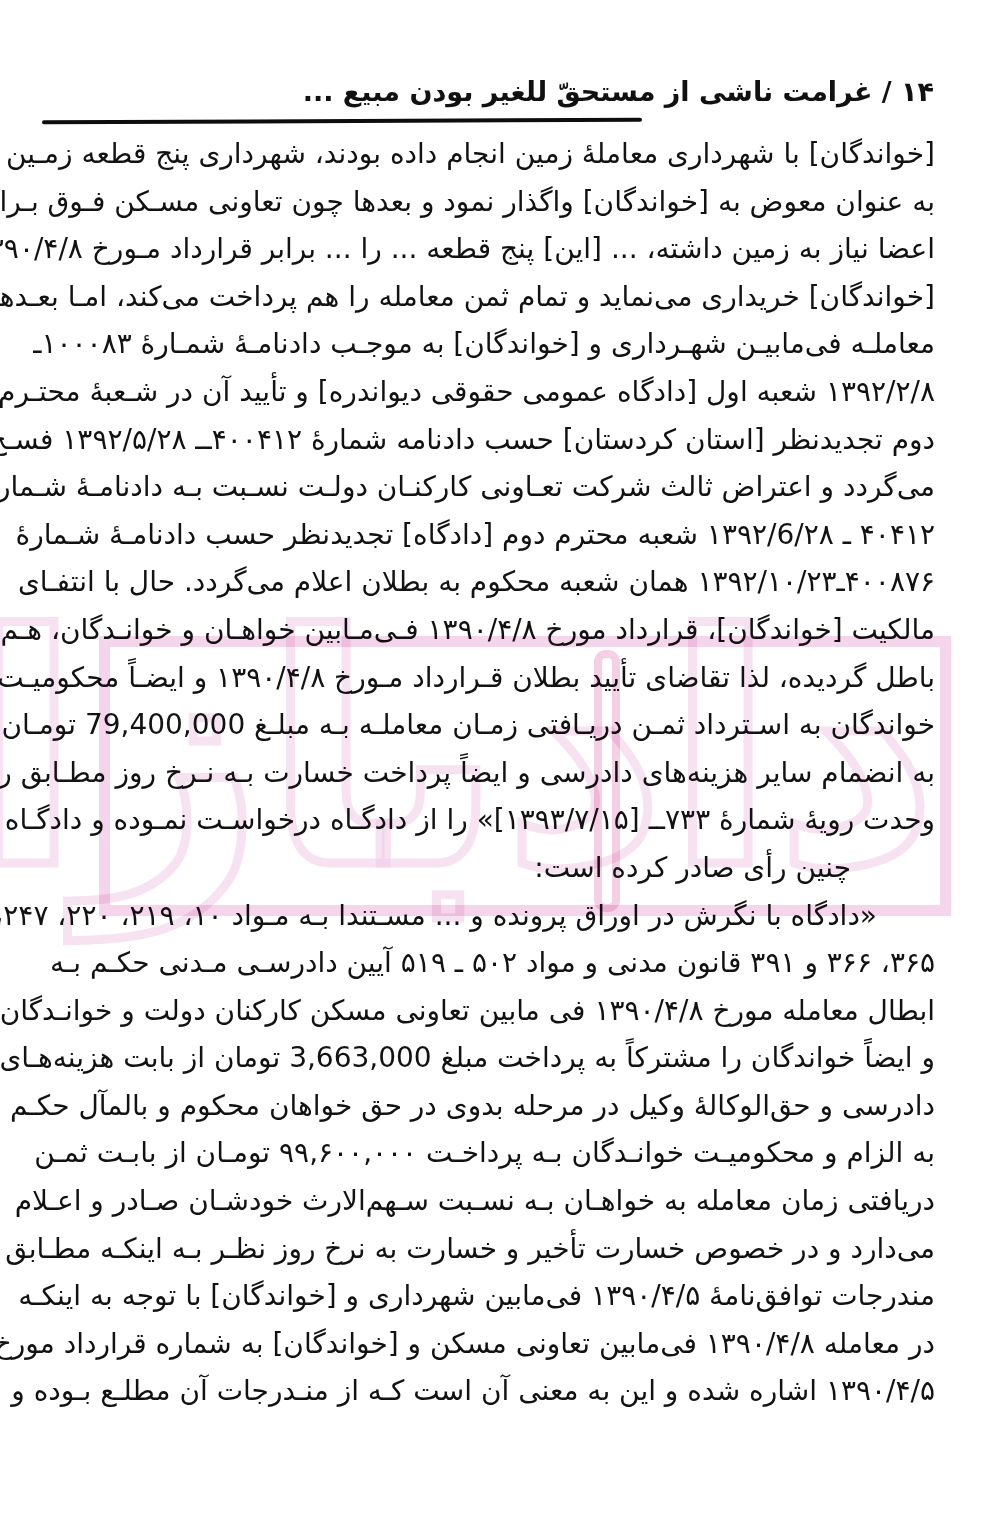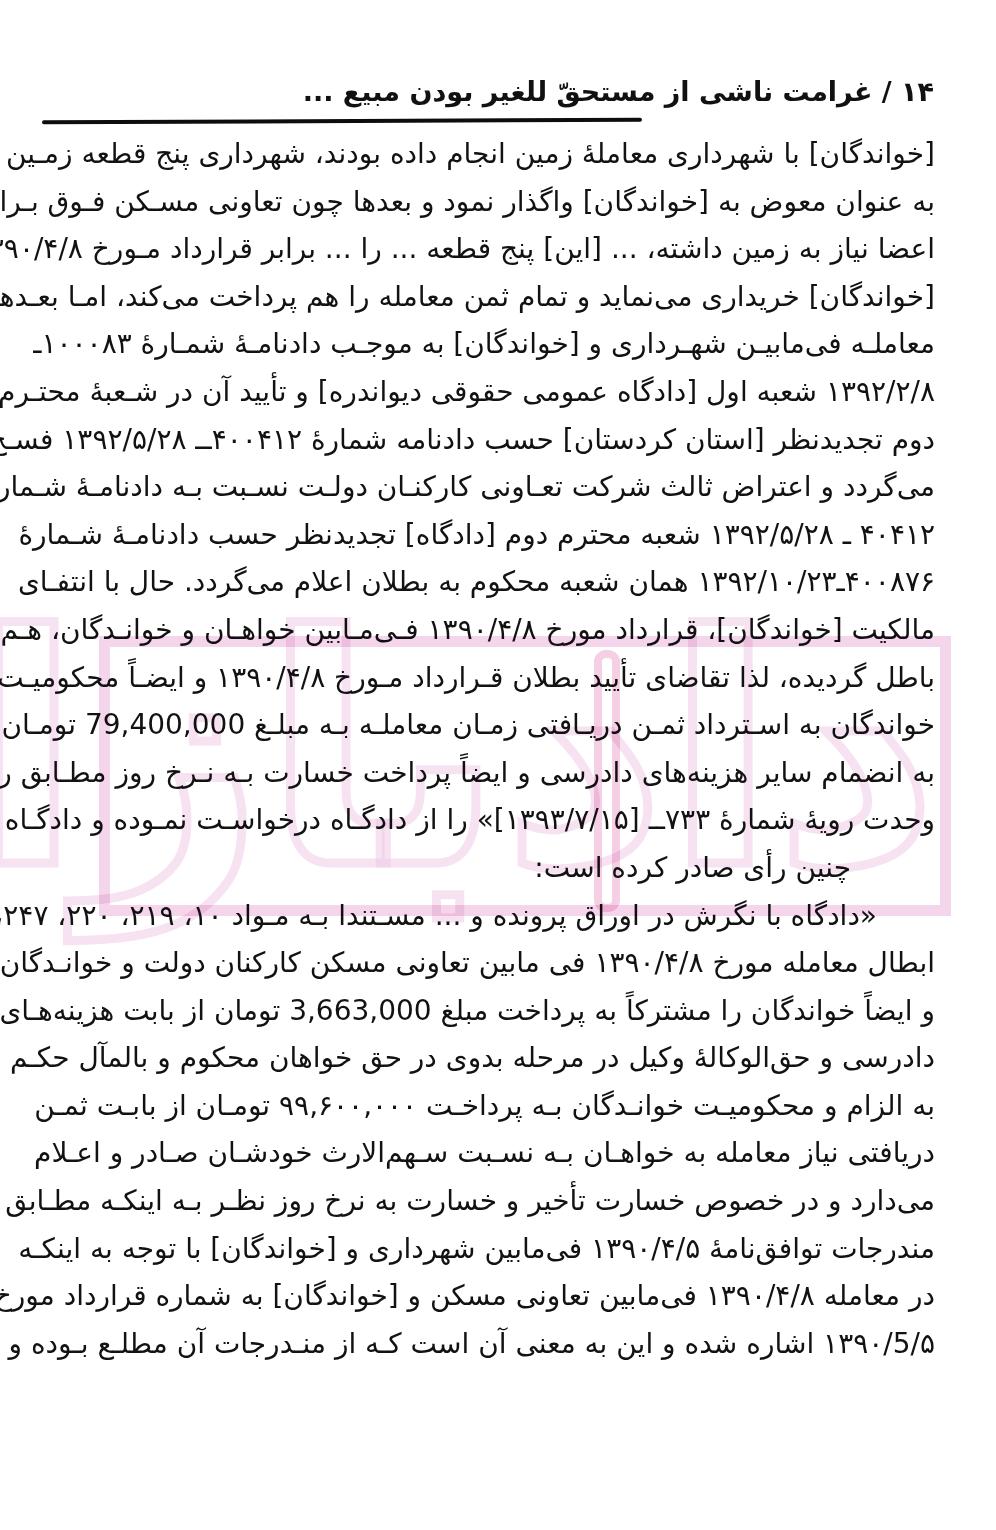--- a/index.html
+++ b/index.html
@@ -96,38 +96,39 @@
 
   <div class="body-text">
     <div class="line">[خواندگان] با شهرداری معاملهٔ زمین انجام داده بودند، شهرداری پنج قطعه زمـین را</div>
     <div class="line">به عنوان معوض به [خواندگان] واگذار نمود و بعدها چون تعاونی مسـکن فـوق بـرای</div>
     <div class="line">اعضا نیاز به زمین داشته، ... [این] پنج قطعه ... را ... برابر قرارداد مـورخ ۱۳۹۰/۴/۸ از</div>
     <div class="line">[خواندگان] خریداری می‌نماید و تمام ثمن معامله را هم پرداخت می‌کند، امـا بعـدها</div>
     <div class="line">معاملـه فی‌مابیـن شهـرداری و [خواندگان] به موجـب دادنامـهٔ شمـارهٔ ۱۰۰۰۸۳ـ</div>
     <div class="line">۱۳۹۲/۲/۸ شعبه اول [دادگاه عمومی حقوقی دیواندره] و تأیید آن در شـعبهٔ محتـرم</div>
     <div class="line">دوم تجدیدنظر [استان کردستان] حسب دادنامه شمارهٔ ۴۰۰۴۱۲ــ ۱۳۹۲/۵/۲۸ فسـخ</div>
     <div class="line">می‌گردد و اعتراض ثالث شرکت تعـاونی کارکنـان دولـت نسـبت بـه دادنامـهٔ شـمارهٔ</div>
-    <div class="line">۴۰۴۱۲ ـ ۱۳۹۲/۵/۲۸ شعبه محترم دوم [دادگاه] تجدیدنظر حسب دادنامـهٔ شـمارهٔ</div>
+    <div class="line">۴۰۴۱۲ ـ ۱۳۹۲/6/۲۸ شعبه محترم دوم [دادگاه] تجدیدنظر حسب دادنامـهٔ شـمارهٔ</div>
     <div class="line">۴۰۰۸۷۶ـ۱۳۹۲/۱۰/۲۳ همان شعبه محکوم به بطلان اعلام می‌گردد. حال با انتفـای</div>
     <div class="line">مالکیت [خواندگان]، قرارداد مورخ ۱۳۹۰/۴/۸ فـی‌مـابین خواهـان و خوانـدگان، هـم</div>
     <div class="line">باطل گردیده، لذا تقاضای تأیید بطلان قـرارداد مـورخ ۱۳۹۰/۴/۸ و ایضـاً محکومیـت</div>
     <div class="line">خواندگان به اسـترداد ثمـن دریـافتی زمـان معاملـه بـه مبلـغ 79,400,000 تومـان</div>
     <div class="line">به انضمام سایر هزینه‌های دادرسی و ایضاً پرداخت خسارت بـه نـرخ روز مطـابق رأی</div>
     <div class="line">وحدت رویهٔ شمارهٔ ۷۳۳ــ [۱۳۹۳/۷/۱۵]» را از دادگـاه درخواسـت نمـوده و دادگـاه</div>
     <div class="line para-end">چنین رأی صادر کرده است:</div>
     <div class="line para-start">«دادگاه با نگرش در اوراق پرونده و ... مسـتندا بـه مـواد ۱۰، ۲۱۹، ۲۲۰، ۲۴۷،</div>
+    <div class="line">۳۶۵، ۳۶۶ و ۳۹۱ قانون مدنی و مواد ۵۰۲ ـ ۵۱۹ آیین دادرسـی مـدنی حکـم بـه</div>
     <div class="line">ابطال معامله مورخ ۱۳۹۰/۴/۸ فی مابین تعاونی مسکن کارکنان دولت و خوانـدگان</div>
     <div class="line">و ایضاً خواندگان را مشترکاً به پرداخت مبلغ 3,663,000 تومان از بابت هزینه‌هـای</div>
     <div class="line">دادرسی و حق‌الوکالهٔ وکیل در مرحله بدوی در حق خواهان محکوم و بالمآل حکـم</div>
     <div class="line">به الزام و محکومیـت خوانـدگان بـه پرداخـت ۹۹,۶۰۰,۰۰۰ تومـان از بابـت ثمـن</div>
-    <div class="line">دریافتی نیاز معامله به خواهـان بـه نسـبت سـهم‌الارث خودشـان صـادر و اعـلام</div>
+    <div class="line">دریافتی زمان معامله به خواهـان بـه نسـبت سـهم‌الارث خودشـان صـادر و اعـلام</div>
     <div class="line">می‌دارد و در خصوص خسارت تأخیر و خسارت به نرخ روز نظـر بـه اینکـه مطـابق</div>
     <div class="line">مندرجات توافق‌نامهٔ ۱۳۹۰/۴/۵ فی‌مابین شهرداری و [خواندگان] با توجه به اینکـه</div>
     <div class="line">در معامله ۱۳۹۰/۴/۸ فی‌مابین تعاونی مسکن و [خواندگان] به شماره قرارداد مورخ</div>
-    <div class="line">۱۳۹۰/5/۵ اشاره شده و این به معنی آن است کـه از منـدرجات آن مطلـع بـوده و</div>
+    <div class="line">۱۳۹۰/۴/۵ اشاره شده و این به معنی آن است کـه از منـدرجات آن مطلـع بـوده و</div>
   </div>
 
   <div class="watermark">
     <div class="wm-text" style="-webkit-text-stroke-color: rgba(241, 203, 229, 0.55);">دادبازار</div>
     <div class="wm-box" style="border-color: rgba(236, 178, 218, 0.55);"></div>
     <div class="wm-accent" style="border-color: rgba(232, 148, 196, 0.45);"></div>
   </div>
 
 </div>
 

